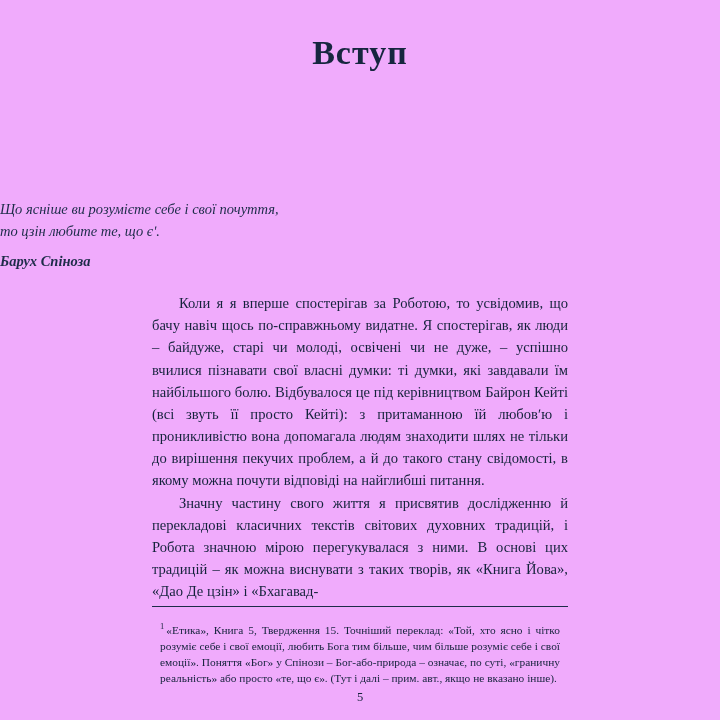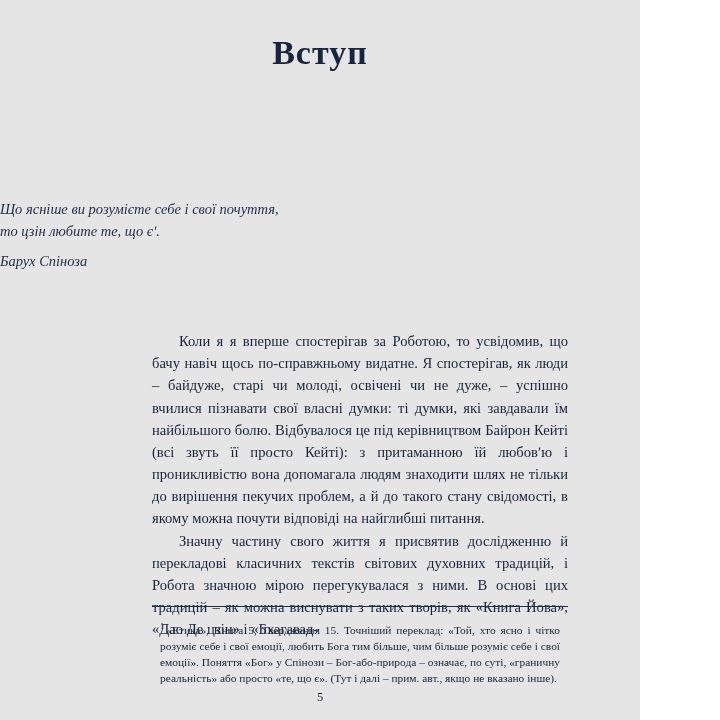--- a/index.html
+++ b/index.html
@@ -2,23 +2,23 @@
 <html><head>
 <meta charset="utf-8">
 <style>
   html, body {
     margin: 0;
     padding: 0;
     background: #ffffff;
   }
   .page {
     position: relative;
-    width: 640px;
+    width: 720px;
     height: 720px;
-    background: #e5e5e5;
+    background: #f0abfc;
     font-family: "Liberation Serif", serif;
     color: #1a2a4a;
     box-sizing: border-box;
     overflow: hidden;
   }
   .chapter-title {
     text-align: center;
     font-family: "Liberation Serif", serif;
     font-size: 34px;
     font-weight: 700;
@@ -41,31 +41,31 @@
     line-height: 1.55;
     color: #1d2c49;
   }
   .epigraph .line {
     display: block;
   }
   .epigraph .attrib {
     display: block;
     margin-top: 7px;
     font-style: italic;
+    font-weight: bold;
   }
   .body-text {
     position: absolute;
     top: 292px;
     left: 152px;
     width: 416px;
     font-size: 14.6px;
     line-height: 1.52;
     text-align: justify;
     color: #15233c;
-    margin-top: 38px;
   }
   .body-text p {
     margin: 0;
     text-indent: 27px;
   }
   .body-text p + p {
     margin-top: 0px;
   }
   .footnote-rule {
     position: absolute;

